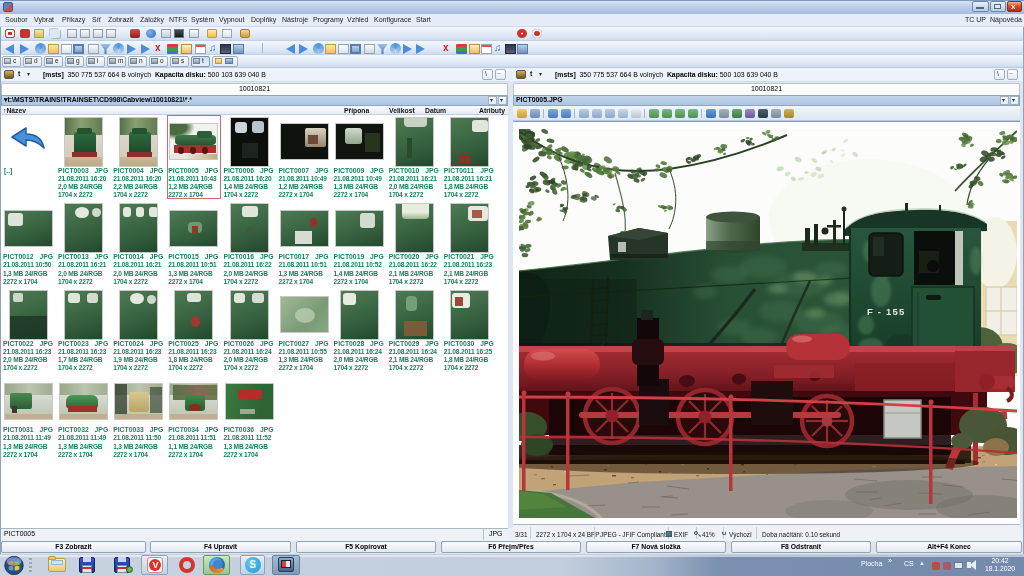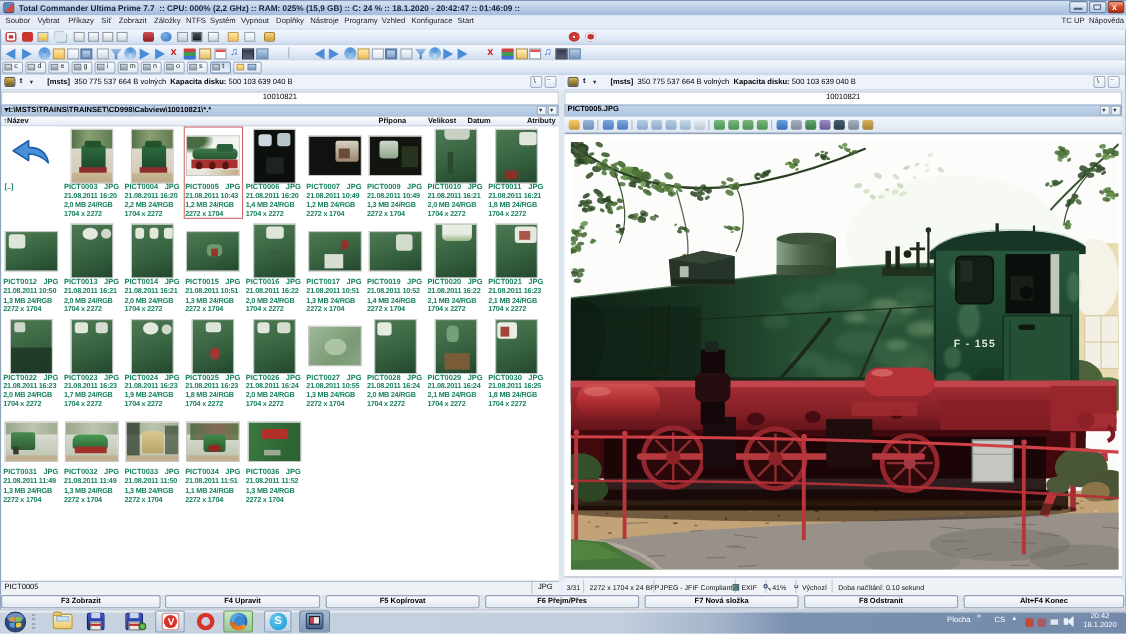--- a/index.html
+++ b/index.html
@@ -4,21 +4,20 @@
 *{margin:0;padding:0;box-sizing:border-box;}
 html,body{width:1024px;height:576px;overflow:hidden;font-family:"Liberation Sans",sans-serif;}
 #win{position:absolute;left:0;top:0;width:1024px;height:576px;background:#e9eff9;}
 .abs{position:absolute;}
 .tx{position:absolute;white-space:nowrap;}
 </style></head><body>
 <div id="win">
 
 <div class="abs" style="left:0;top:0;width:1024px;height:14px;background:linear-gradient(#d6e3f3,#b7cbe6 55%,#a3bcde);border-top:1px solid #7e99bb;"></div>
 <div class="abs" style="left:3px;top:2px;width:10px;height:10px;background:linear-gradient(135deg,#5a84c0 50%,#d24a3a 50%);border:1px solid #3a5a86;border-radius:2px;"></div>
-<div class="tx" style="left:17px;top:3px;font-size:7.5px;color:#14233c;font-weight:bold;">Total Commander Ultima Prime 7.7&nbsp;&nbsp;:: CPU: 000% (2,2 GHz) :: RAM: 025% (15,9 GB) :: C: 24 % :: 18.1.2020 - 20:42:47 :: 01:46:09 ::</div>
 <div class="abs" style="left:972px;top:1px;width:17px;height:11px;background:linear-gradient(#e9f1fa,#b9cce3);border:1px solid #6c86a8;border-radius:2px;"></div>
 <div class="abs" style="left:976px;top:7px;width:8px;height:2px;background:#51667f;"></div>
 <div class="abs" style="left:990px;top:1px;width:16px;height:11px;background:linear-gradient(#e9f1fa,#b9cce3);border:1px solid #6c86a8;border-radius:2px;"></div>
 <div class="abs" style="left:994px;top:4px;width:7px;height:5px;border:1px solid #51667f;background:#dde8f3;"></div>
 <div class="abs" style="left:1007px;top:1px;width:15px;height:11px;background:linear-gradient(#f2b09a,#d94f2b 45%,#b02c10);border:1px solid #7e3322;border-radius:2px;"></div>
 <div class="tx" style="left:1011px;top:2px;font-size:8px;color:#fff;font-weight:bold;">x</div>
 <div class="abs" style="left:0;top:14px;width:1024px;height:13px;background:#e7edf8;border-bottom:1px solid #cfd9e8;"></div>
 <div class="tx" style="left:5px;top:16px;font-size:7px;color:#1b1b1b;">Soubor</div>
 <div class="tx" style="left:34px;top:16px;font-size:7px;color:#1b1b1b;">Vybrat</div>
 <div class="tx" style="left:62px;top:16px;font-size:7px;color:#1b1b1b;">Příkazy</div>

